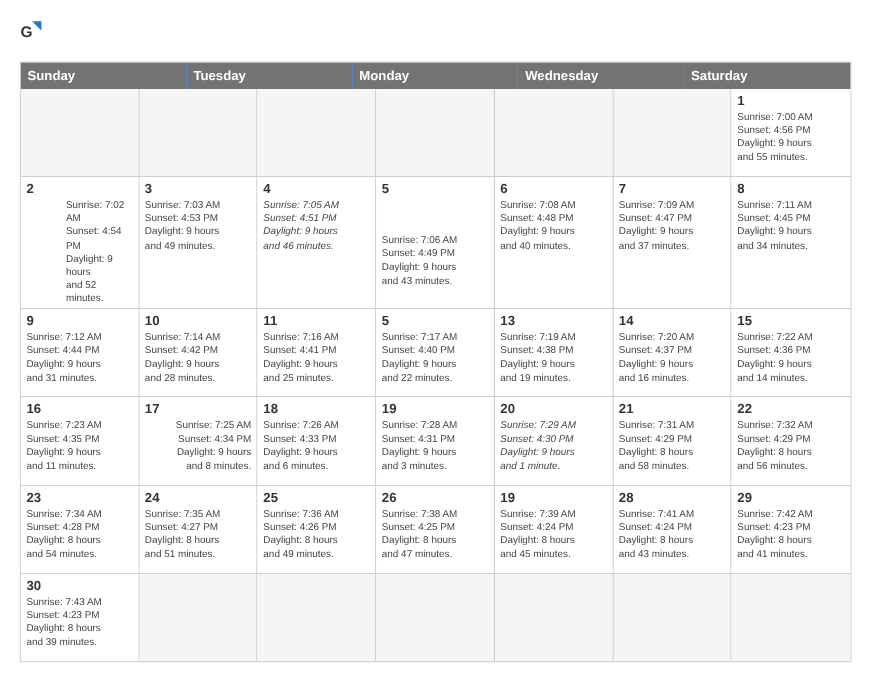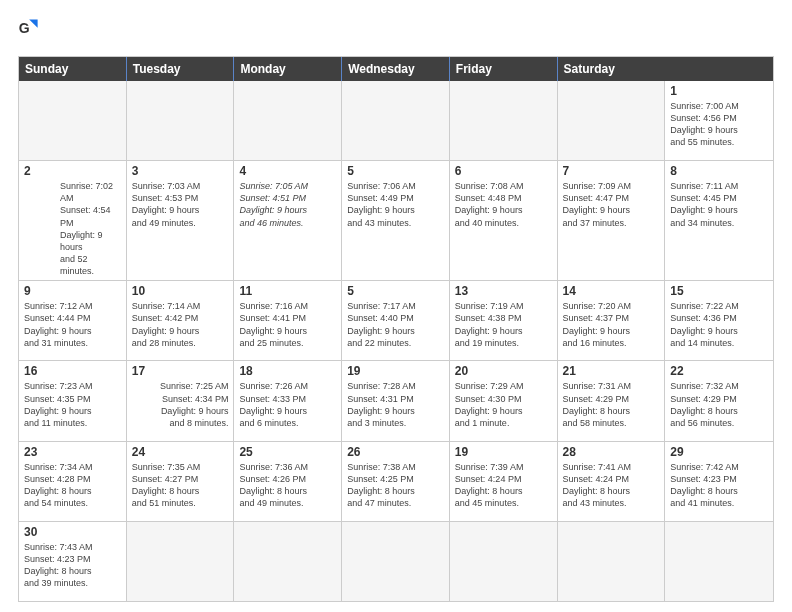--- a/index.html
+++ b/index.html
@@ -56,22 +56,22 @@
       color: #555;
     }
     .calendar {
       flex: 1;
       display: flex;
       flex-direction: column;
       border: 1px solid #ccc;
     }
     .cal-header-row {
       display: grid;
-      grid-template-columns: repeat(7, 1fr);
-      background: #404040;
+      grid-template-columns: repeat(5, 1fr);
+      background: #737373;
     }
     .cal-header-cell {
       color: #fff;
       font-size: 12px;
       font-weight: bold;
       padding: 5px 6px;
       border-right: 1px solid #5a84c8;
       text-align: left;
     }
     .cal-header-cell:last-child { border-right: none; }
@@ -131,21 +131,20 @@
       <div class="subtitle"></div>
     </div>
   </div>
 
   <div class="calendar">
     <div class="cal-header-row" id="cal-header">
         <div class="cal-header-cell">Sunday</div>
         <div class="cal-header-cell">Tuesday</div>
         <div class="cal-header-cell">Monday</div>
         <div class="cal-header-cell">Wednesday</div>
-        <div class="cal-header-cell">Friday</div>
         <div class="cal-header-cell">Saturday</div>
       </div>
     <div class="cal-body" id="cal-body">
         <div class="cal-row">
           <div class="cal-cell empty"></div>
           <div class="cal-cell empty"></div>
           <div class="cal-cell empty"></div>
           <div class="cal-cell empty"></div>
           <div class="cal-cell empty"></div>
           <div class="cal-cell empty"></div>
@@ -174,21 +173,21 @@
           </div>
           <div class="cal-cell">
             <div class="day-num">4</div>
             <div class="day-info" style="white-space: pre-line; font-style: italic;">Sunrise: 7:05 AM
 Sunset: 4:51 PM
 Daylight: 9 hours
 and 46 minutes.</div>
           </div>
           <div class="cal-cell">
             <div class="day-num">5</div>
-            <div class="day-info" style="white-space: pre-line;">Sunrise: 7:06 AM
+            <div class="day-info" style="white-space: pre-line; margin-top: 32px;">Sunrise: 7:06 AM
 Sunset: 4:49 PM
 Daylight: 9 hours
 and 43 minutes.</div>
           </div>
           <div class="cal-cell">
             <div class="day-num">6</div>
             <div class="day-info" style="white-space: pre-line;">Sunrise: 7:08 AM
 Sunset: 4:48 PM
 Daylight: 9 hours
 and 40 minutes.</div>
@@ -283,21 +282,21 @@
           </div>
           <div class="cal-cell">
             <div class="day-num">19</div>
             <div class="day-info" style="white-space: pre-line;">Sunrise: 7:28 AM
 Sunset: 4:31 PM
 Daylight: 9 hours
 and 3 minutes.</div>
           </div>
           <div class="cal-cell">
             <div class="day-num">20</div>
-            <div class="day-info" style="white-space: pre-line;">Sunrise: 7:29 AM
+            <div class="day-info" style="white-space: pre-line; font-style: italic;">Sunrise: 7:29 AM
 Sunset: 4:30 PM
 Daylight: 9 hours
 and 1 minute.</div>
           </div>
           <div class="cal-cell">
             <div class="day-num">21</div>
             <div class="day-info" style="white-space: pre-line;">Sunrise: 7:31 AM
 Sunset: 4:29 PM
 Daylight: 8 hours
 and 58 minutes.</div>

